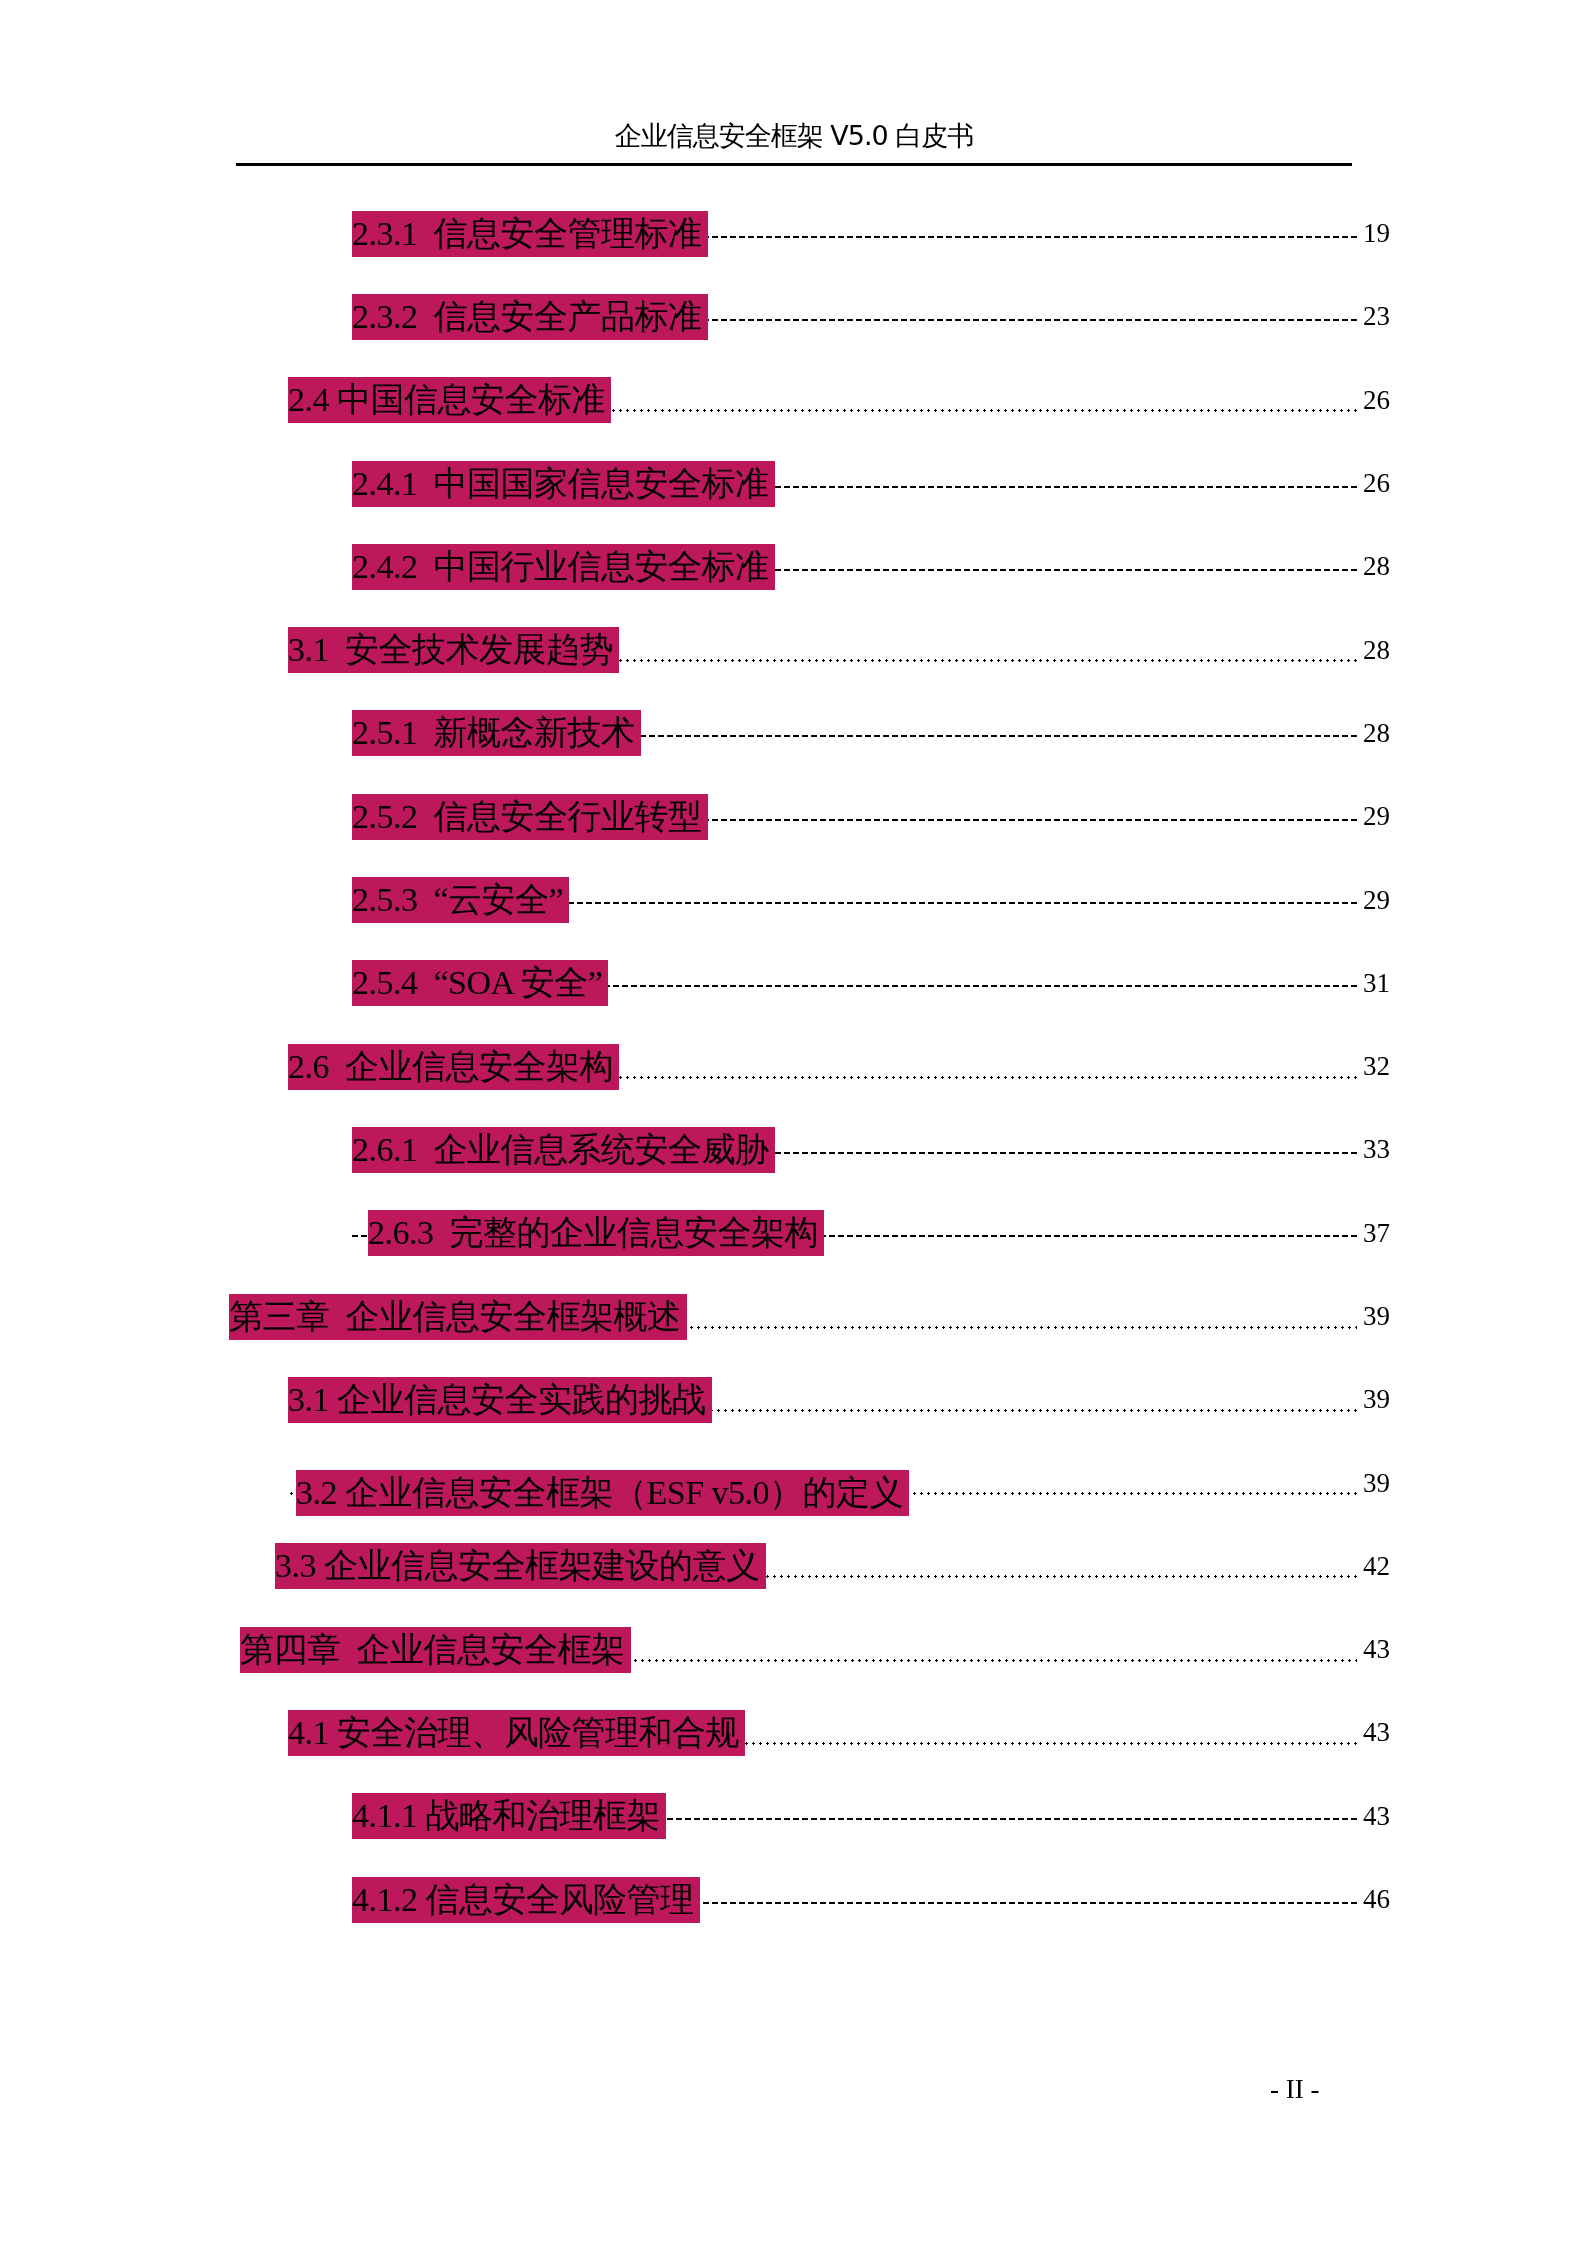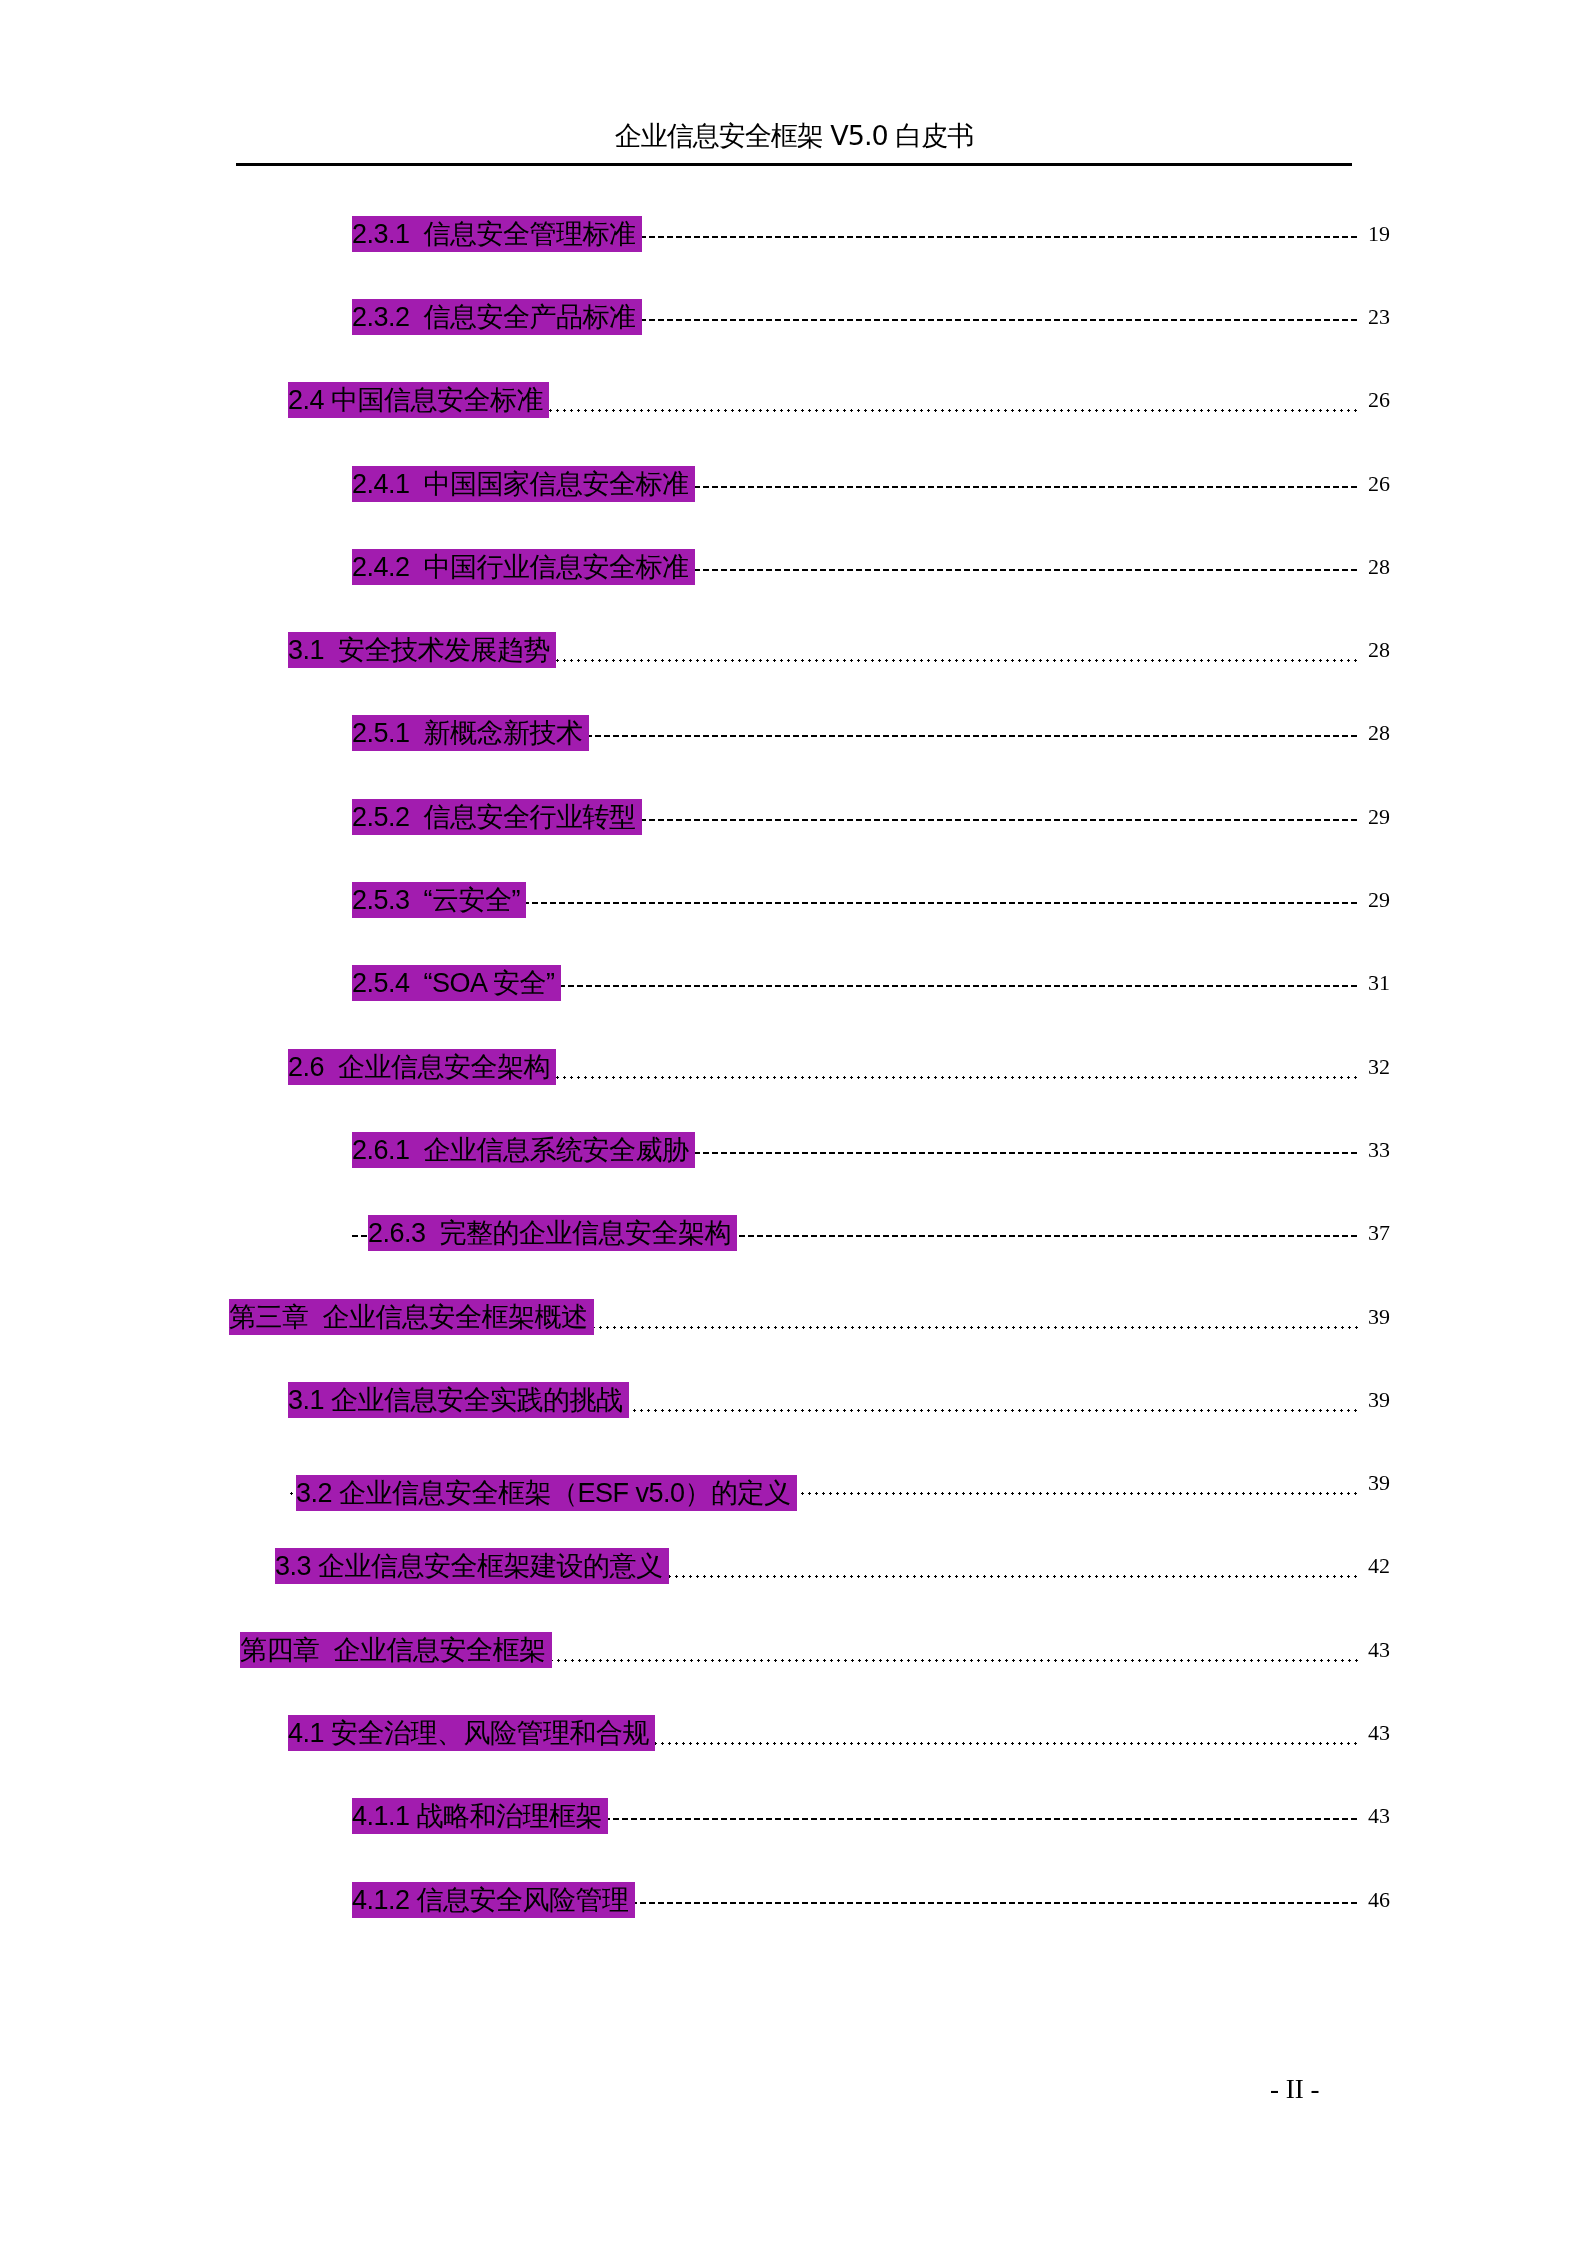--- a/index.html
+++ b/index.html
@@ -10,38 +10,38 @@
     text-align: center; font-family: "DejaVu Sans", "Liberation Sans", sans-serif;
     font-size: 27px; line-height: 36px; letter-spacing: -1px;
   }
   .header-rule { position: absolute; left: 236px; width: 1116px; top: 163px; height: 3px; background: #000; }
   .toc { position: absolute; left: 0; top: 192px; width: 1587px; }
   .toc-row {
     position: relative; height: 83.3px; display: flex; align-items: center;
     box-sizing: border-box; padding-right: 0;
   }
   .toc-title {
-    font-family: Liberation Sans, sans-serif; font-size: 27px;
-    white-space: pre; letter-spacing: -0.5px; background: #a21caf; padding-right: 6px;
+    font-family: Liberation Serif, serif; font-size: 34px;
+    white-space: pre; letter-spacing: -0.5px; background: #be185d; padding-right: 6px;
     position: relative; z-index: 2;
   }
   .toc-leader {
     position: absolute; height: 3px; top: 50%; z-index: 1;
   }
   .leader-dots {
     background-image: radial-gradient(circle, #000 1.1px, transparent 1.4px);
     background-size: 7px 3px; background-repeat: repeat-x; height: 3px;
   }
   .leader-dashes {
     background-image: linear-gradient(to right, #000 0, #000 6px, transparent 6px, transparent 9px);
     background-size: 9px 2px; background-repeat: repeat-x; height: 2px;
   }
   .toc-page {
     position: absolute; right: 197px; font-family: "Liberation Serif", "DejaVu Serif", serif;
-    font-size: 22px; background: #fff; padding-left: 6px; z-index: 2;
+    font-size: 27px; background: #fff; padding-left: 6px; z-index: 2;
   }
   .footer-page {
     position: absolute; left: 1270px; top: 2074px; font-family: "Liberation Serif", "DejaVu Serif", serif;
     font-size: 27px; white-space: pre;
   }
 </style>
 </head>
 <body>
 
 <div class="page">

